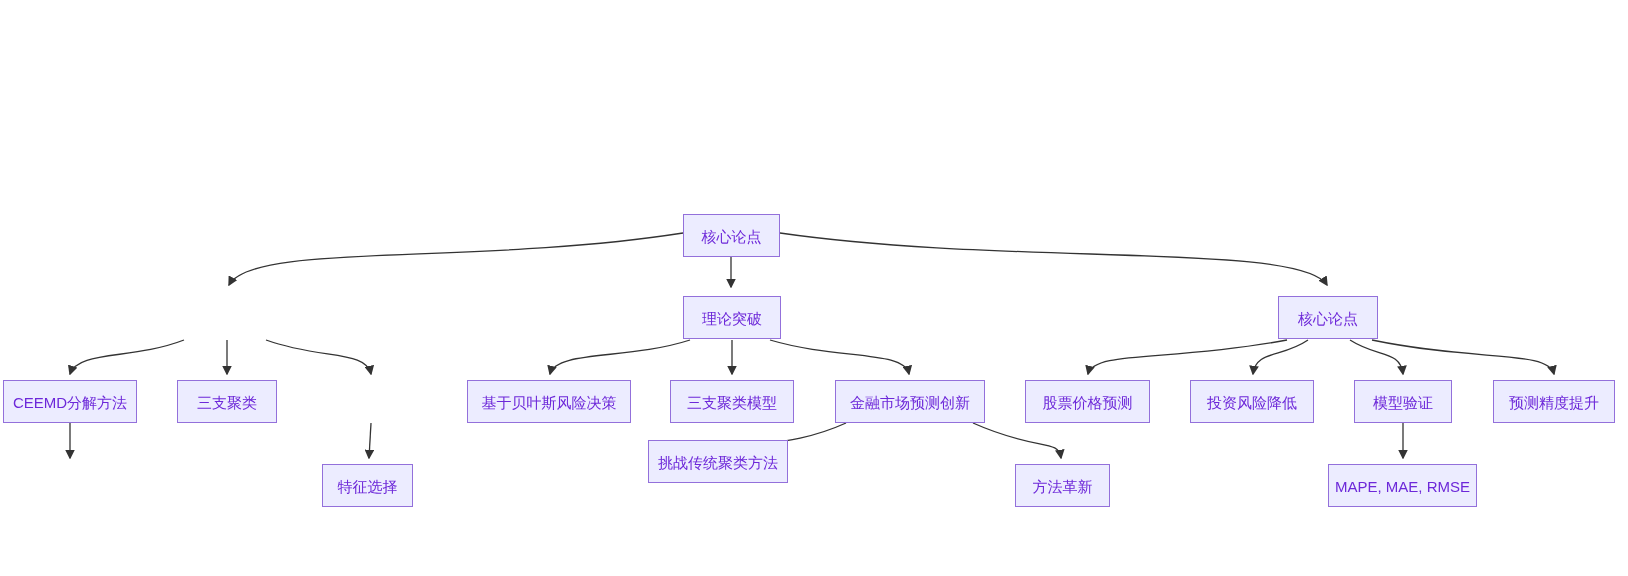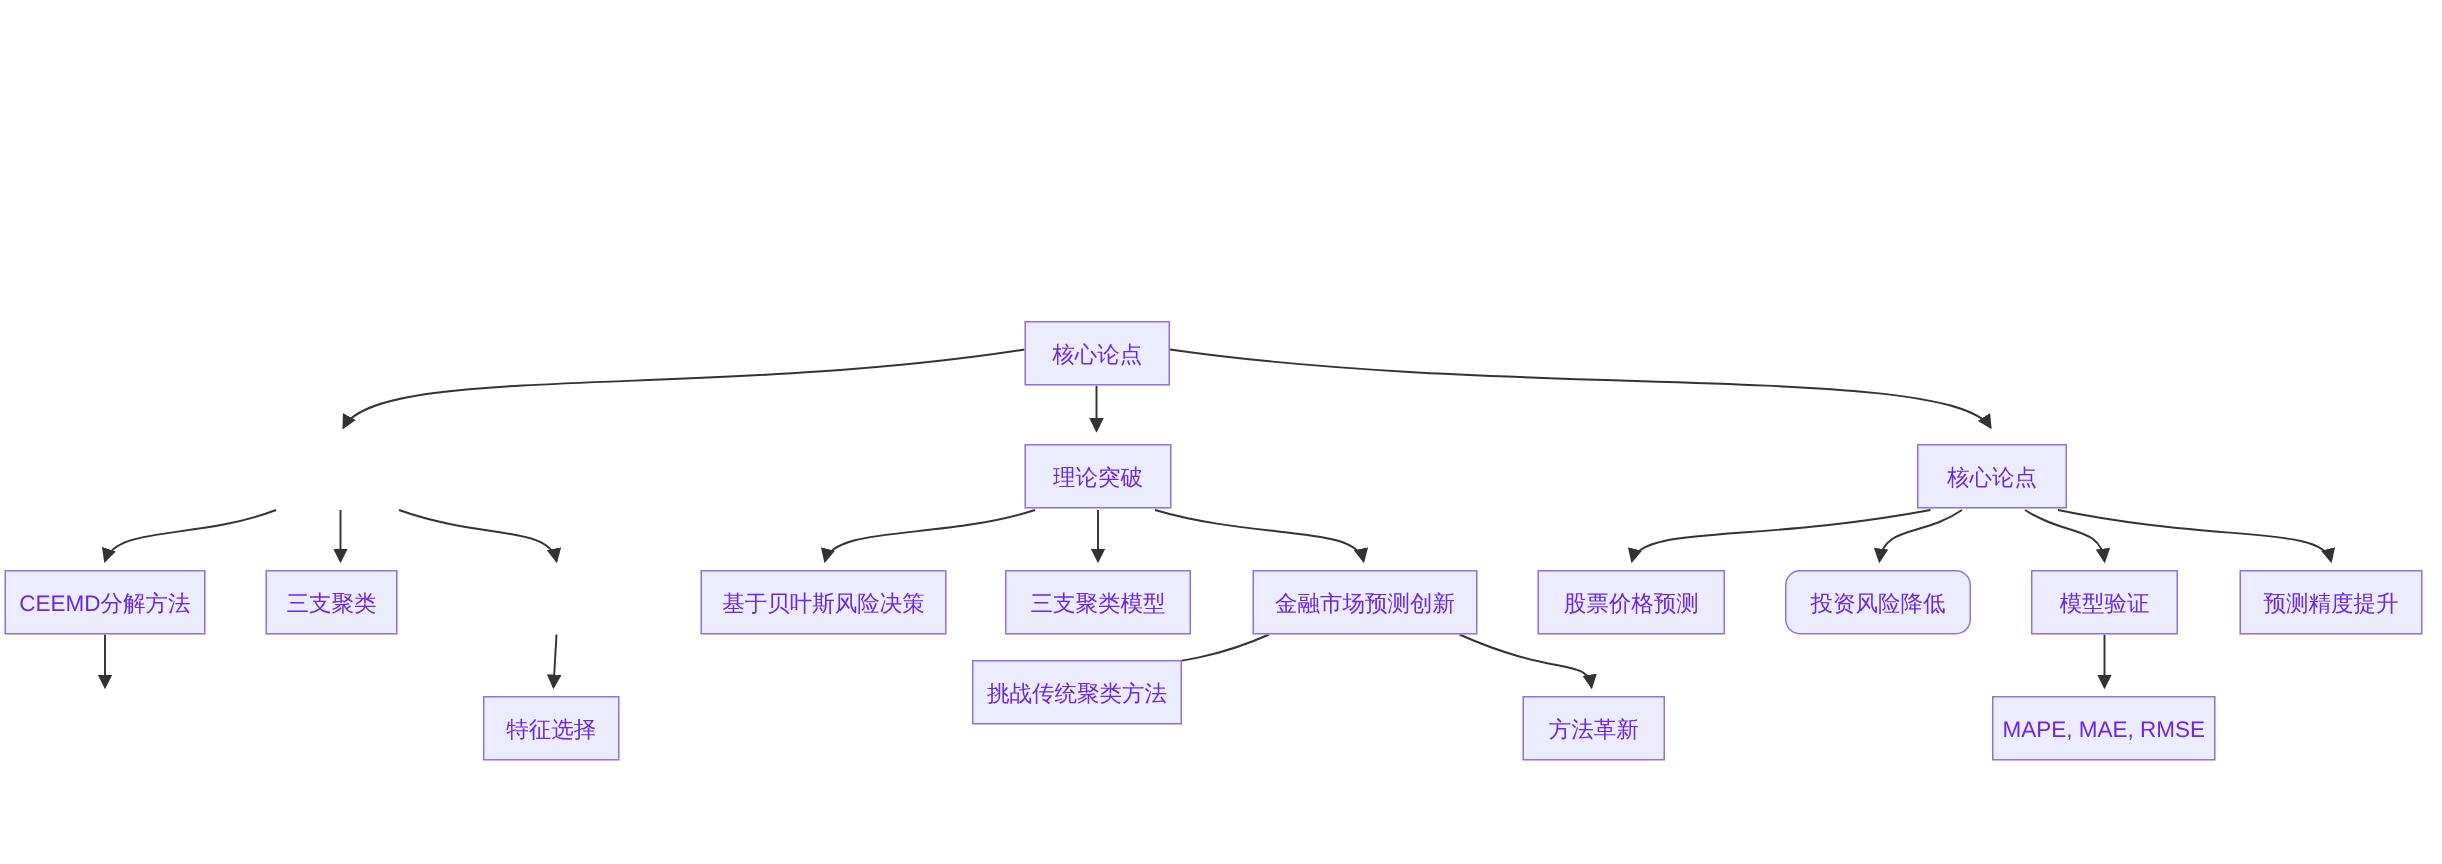--- a/index.html
+++ b/index.html
@@ -70,26 +70,26 @@
     <path class="edge" d="M 973 423 C 1038 452, 1058 438, 1061 458" marker-end="url(#arrow)"></path>
     <path class="edge" d="M 1403 423 L 1403 458" marker-end="url(#arrow)"></path>
   </svg>
 
   <div class="node" style="left:683px;  top:214px; width:97px;">核心论点</div>
 
   <div class="node" style="left:683px;  top:296px; width:98px;">理论突破</div>
   <div class="node" style="left:1278px; top:296px; width:100px;">核心论点</div>
 
   <div class="node" style="left:3px;    top:380px; width:134px;">CEEMD分解方法</div>
-  <div class="node" style="left:177px;  top:380px; width:88px;">三支聚类</div>
+  <div class="node" style="left:177px;  top:380px; width:100px;">三支聚类</div>
   <div class="node" style="left:467px;  top:380px; width:164px;">基于贝叶斯风险决策</div>
   <div class="node" style="left:670px;  top:380px; width:124px;">三支聚类模型</div>
   <div class="node" style="left:835px;  top:380px; width:150px;text-align:center;">金融市场预测创新</div>
   <div class="node" style="left:1025px; top:380px; width:125px;">股票价格预测</div>
-  <div class="node" style="left:1190px; top:380px; width:124px;border-radius:10px;">投资风险降低</div>
+  <div class="node" style="left:1190px; top:380px; width:124px;">投资风险降低</div>
   <div class="node" style="left:1354px; top:380px; width:98px;">模型验证</div>
   <div class="node" style="left:1493px; top:380px; width:122px;">预测精度提升</div>
 
   <div class="node" style="left:322px;  top:464px; width:91px;">特征选择</div>
   <div class="node" style="left:648px;  top:440px; width:140px;">挑战传统聚类方法</div>
   <div class="node" style="left:1015px; top:464px; width:95px;">方法革新</div>
   <div class="node" style="left:1328px; top:464px; width:149px;">MAPE, MAE, RMSE</div>
 
 </div>
 

